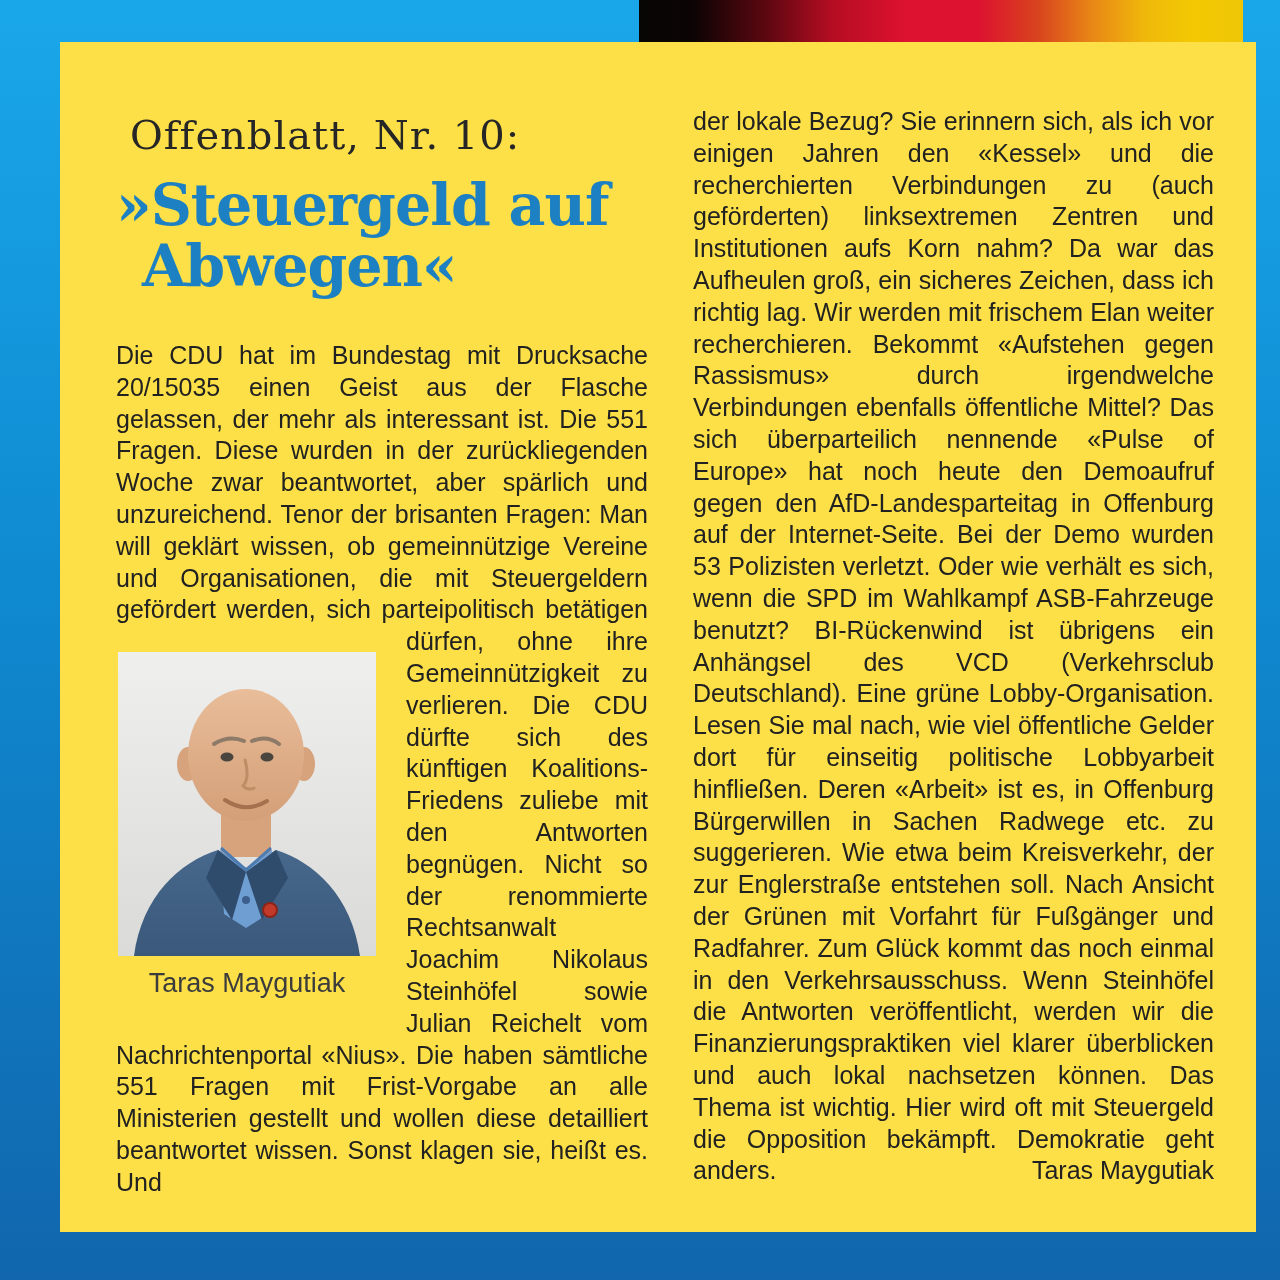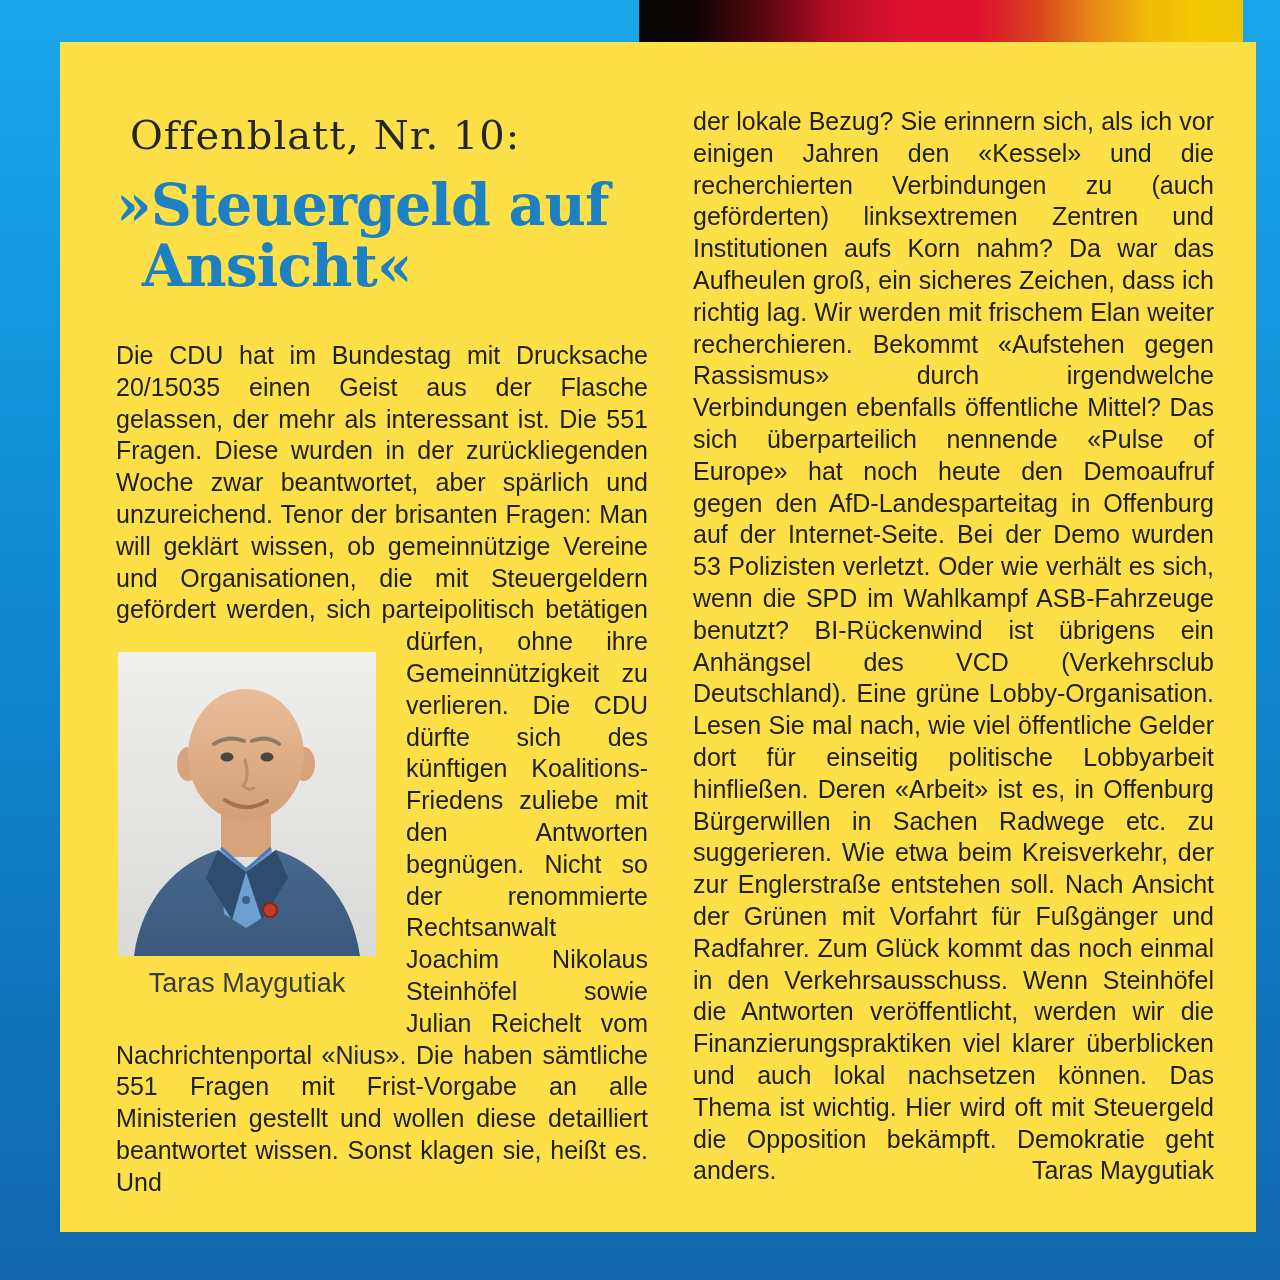--- a/index.html
+++ b/index.html
@@ -60,21 +60,21 @@
 <body>
 
 <div class="flag-strip"></div>
 
 <div class="page">
 
   <div class="col col-left">
     <div class="kicker">Offenblatt, Nr. 10:</div>
     <div class="headline">
       <div class="hl1">»Steuergeld auf</div>
-      <div class="hl2">Ansicht«</div>
+      <div class="hl2">Abwegen«</div>
     </div>
     <p class="body-text"><span>Die CDU hat im Bundestag mit Drucksache 20/15035 einen Geist aus der Flasche gelassen, der mehr als interessant ist. Die 551 Fragen. Diese wurden in der zurückliegenden Woche zwar beantwortet, aber spärlich und unzureichend. Tenor der brisanten Fragen: Man will geklärt wissen, ob gemeinnützige Vereine und Organisationen, die mit Steuergeldern gefördert werden, sich parteipolitisch</span>
       <span class="photo-float">
         <svg viewBox="0 0 258 304" xmlns="http://www.w3.org/2000/svg">
           <defs>
             <linearGradient id="bgG" x1="0" y1="0" x2="0" y2="1">
               <stop offset="0" stop-color="#efefee"></stop>
               <stop offset="1" stop-color="#dadad9"></stop>
             </linearGradient>
             <linearGradient id="skinG" x1="0" y1="0" x2="0" y2="1">

